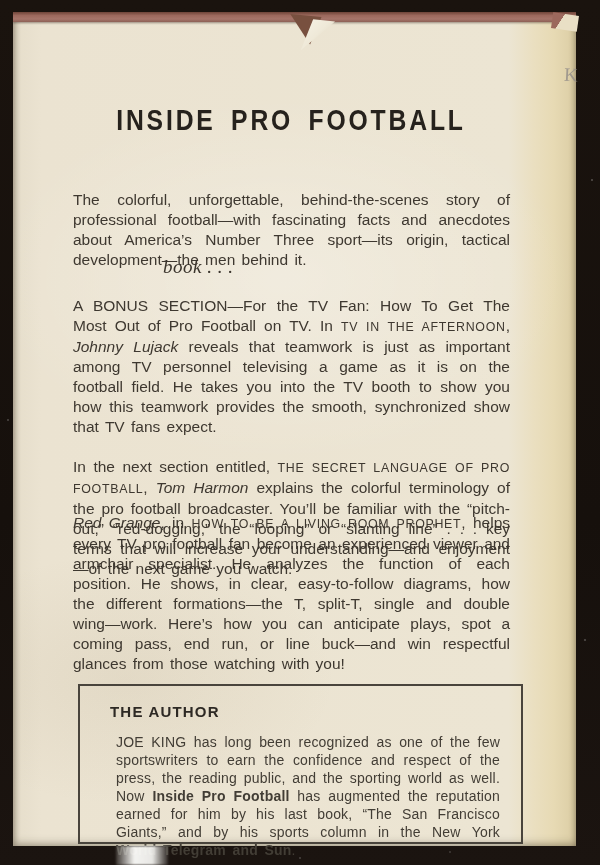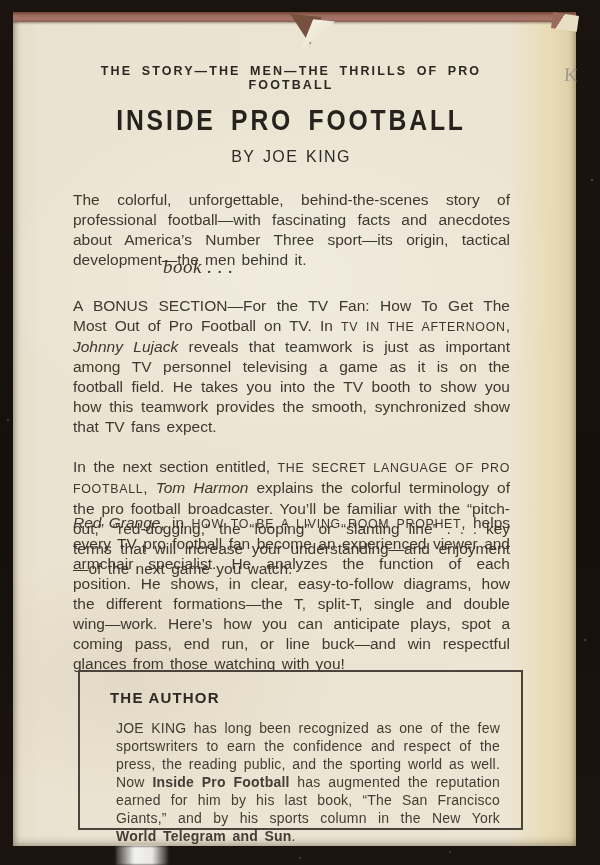--- a/index.html
+++ b/index.html
@@ -78,21 +78,21 @@
   .p2{top:284px;}
   .p3{top:404px;margin-top:41px;}
   .p4{top:501px;}
 
   .body .sc{font-size:.8em;letter-spacing:.7px;}
   .body .i{font-style:italic;}
   .b{font-weight:bold;}
 
   
   .author-box{
-    position:absolute;left:65px;top:658px;width:441px;height:156px;
+    position:absolute;left:65px;top:672px;width:441px;height:156px;
     border:2px solid #49443c;
   }
   .author-heading{
     position:absolute;left:30px;top:17px;
     font-size:15px;font-weight:bold;color:#2d2924;letter-spacing:1.2px;
   }
   .author-body{
     position:absolute;left:30px;top:41px;width:384px;margin:6px;
     font-size:14px;line-height:18px;color:#423d35;
     text-align:justify;word-spacing:2.5px;letter-spacing:.2px;
@@ -117,23 +117,21 @@
 
   <div class="jacket">
     <div class="paper-top-edge"></div>
     <div class="corner-chip"></div>
 
     <div class="tear">
       <div class="tear-shadow"></div>
       <div class="tear-flap"></div>
     </div>
 
-    <div class="tagline">THE STORY—THE MEN—THE THRILLS OF PRO FOOTBALL</div>
     <h1 class="title">INSIDE PRO FOOTBALL</h1>
-    <div class="byline">BY JOE KING</div>
 
     <p class="body p1"><span>The colorful, unforgettable, behind-the-scenes story of professional football—with fascinating facts and anecdotes about America’s Number Three sport—its origin, tactical development—the men behind it.</span></p>
 
     <div class="plus">book . . .</div>
 
     <p class="body p2"><span>A BONUS SECTION—For the TV Fan: How To Get The Most Out of Pro Football on TV. In </span><span class="sc">TV IN THE AFTERNOON</span><span>, </span><span class="i">Johnny Lujack</span><span> reveals that teamwork is just as important among TV personnel televising a game as it is on the football field. He takes you into the TV booth to show you how this teamwork provides the smooth, synchronized show that TV fans expect.</span></p>
     <p class="body p3"><span>In the next section entitled, </span><span class="sc">THE SECRET LANGUAGE OF PRO FOOTBALL</span><span>, </span><span class="i">Tom Harmon</span><span> explains the colorful terminology of the pro football broadcaster. You’ll be familiar with the “pitch-out,” “red-dogging,” the “looping” or “slanting line” . . . key terms that will increase your understanding—and enjoyment—of the next game you watch.</span></p>
     <p class="body p4"><span class="i">Red Grange</span><span>, in </span><span class="sc">HOW TO BE A LIVING ROOM PROPHET</span><span>, helps every TV pro football fan become an experienced viewer and armchair specialist. He analyzes the function of each position. He shows, in clear, easy-to-follow diagrams, how the different formations—the T, split-T, single and double wing—work. Here’s how you can anticipate plays, spot a coming pass, end run, or line buck—and win respectful glances from those watching with you!</span></p>
 
     <div class="author-box">

